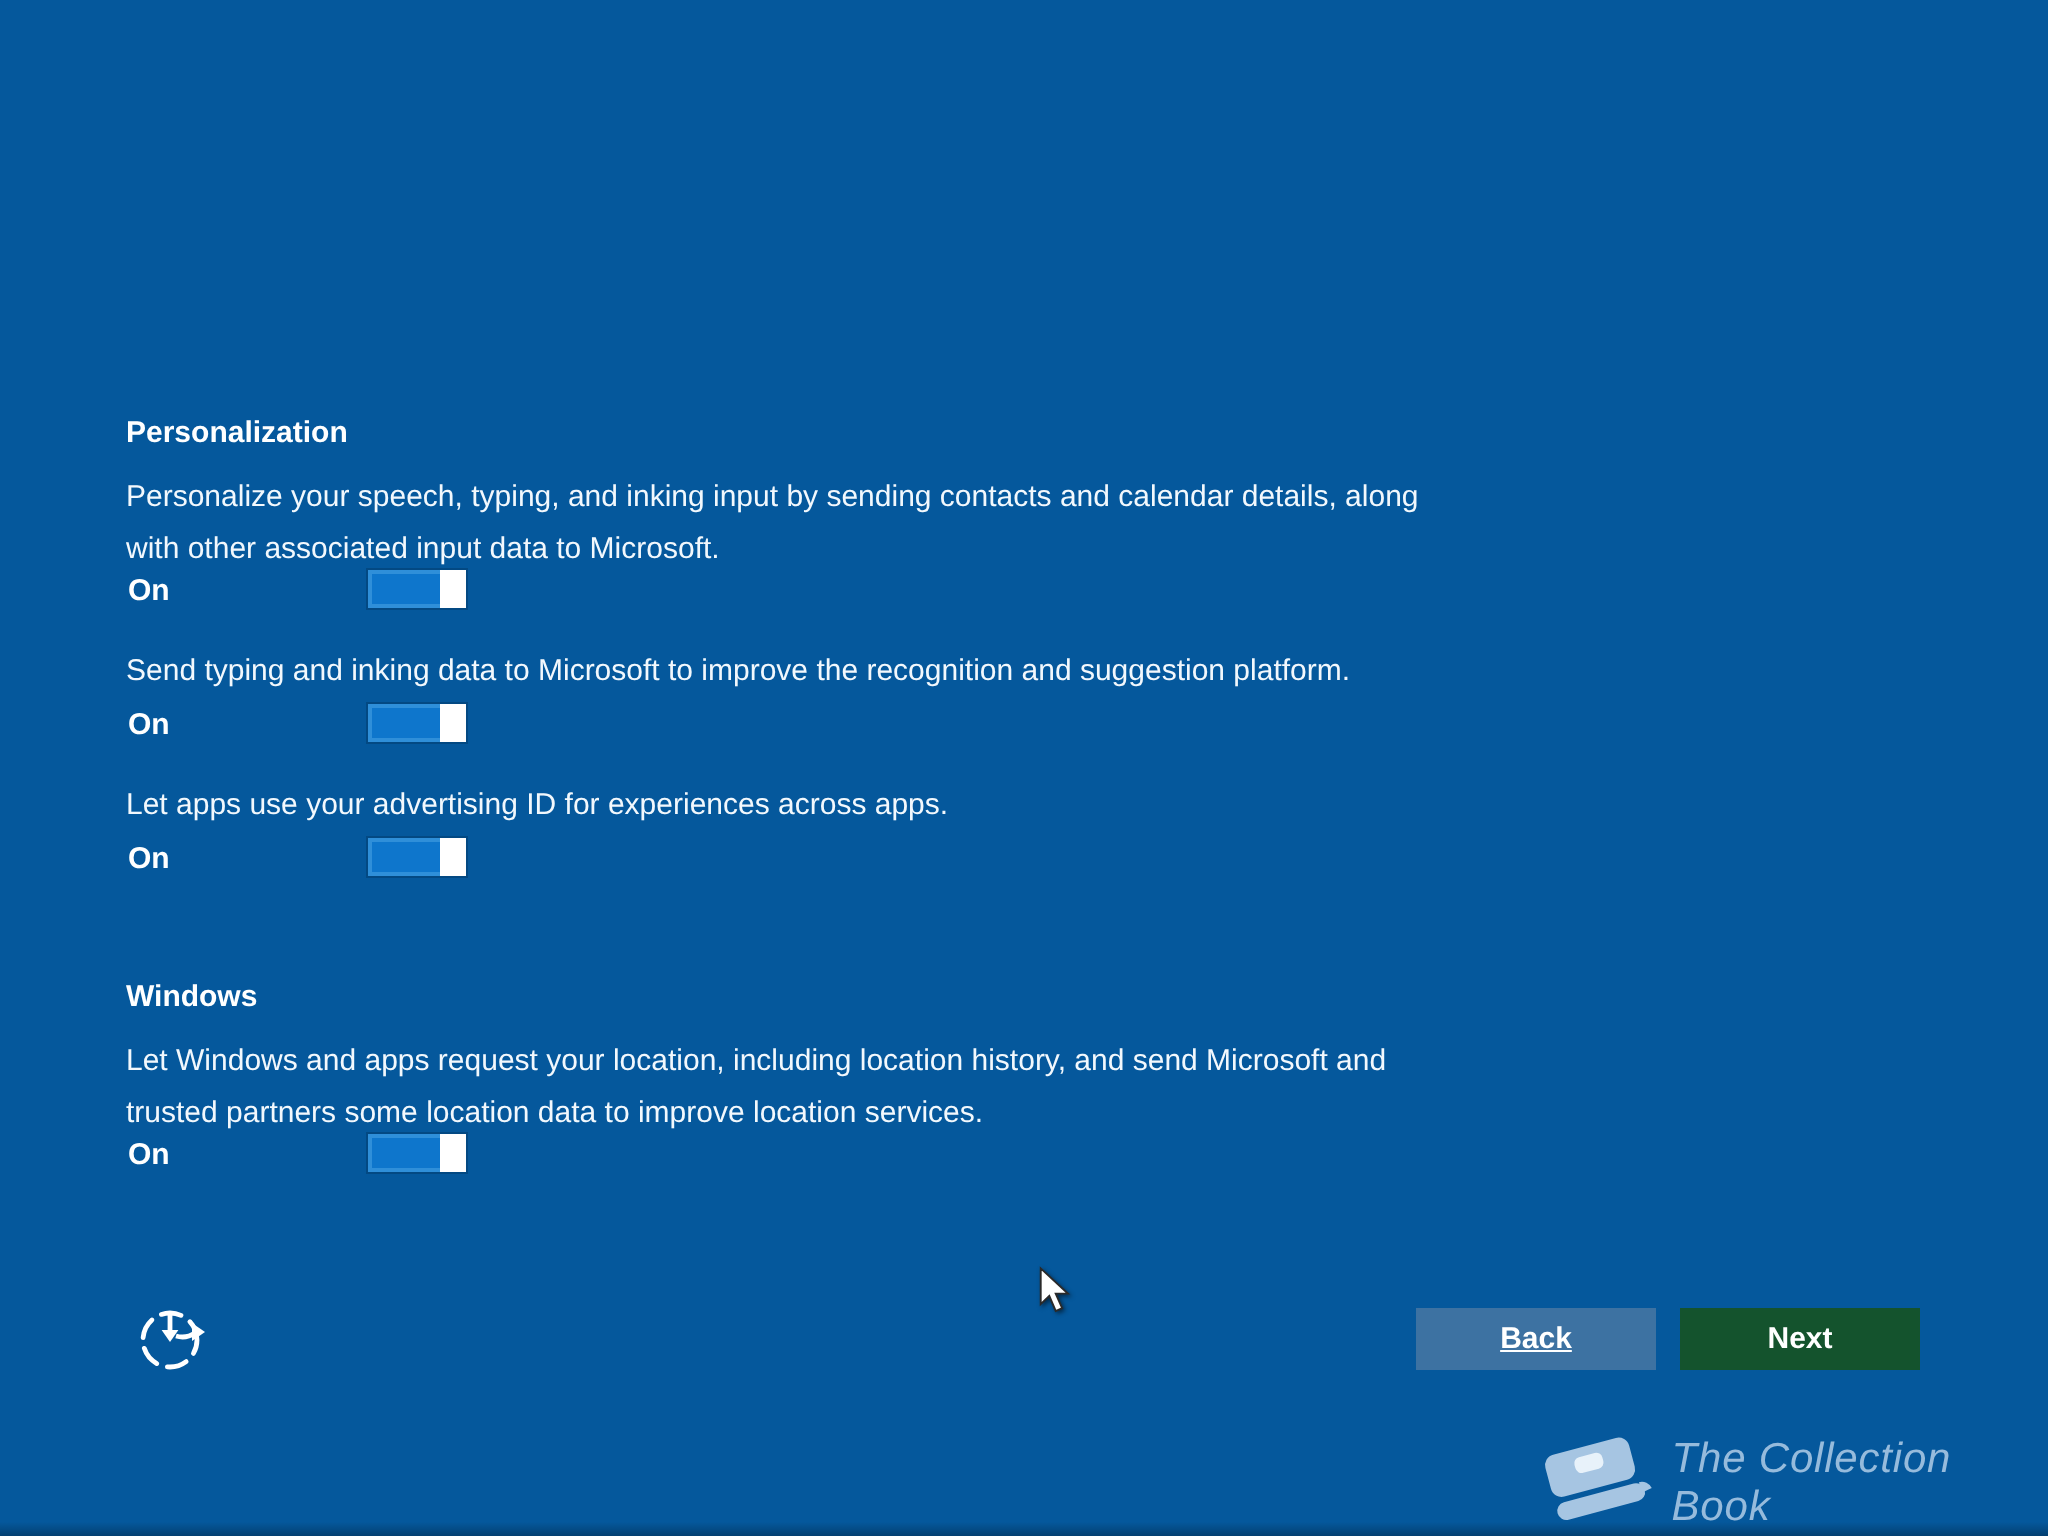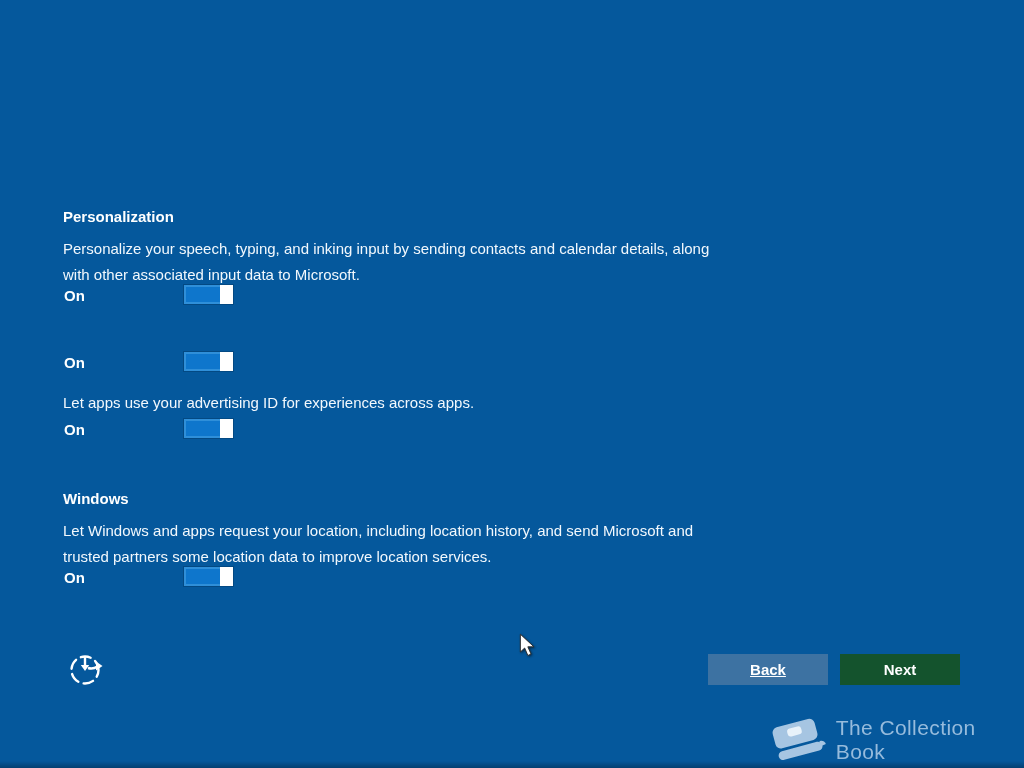--- a/index.html
+++ b/index.html
@@ -49,21 +49,21 @@
     border:none;cursor:pointer;
     font-family:"Liberation Sans","DejaVu Sans",sans-serif;
   }
   .btn-back{left:708px;background:#3D72A2;text-decoration:underline;}
   .btn-next{left:840px;background:#14532d;}
   .ease-icon{
     position:absolute;left:67px;top:649px;width:40px;height:40px;cursor:pointer;
   }
   .watermark{
     position:absolute;left:770px;top:716px;height:50px;
-    display:flex;align-items:flex-start;gap:8px;
+    display:flex;align-items:flex-end;gap:8px;font-style:italic;
   }
   .watermark-text{
     font-size:21px;font-weight:300;color:#96BBDC;letter-spacing:0.4px;
   }
   .cursor{
     position:absolute;left:519px;top:633px;width:17px;height:25px;
     filter:drop-shadow(1.5px 1.5px 1px rgba(0,0,0,0.5));
     pointer-events:none;
   }
   .bottom-vignette{
@@ -81,20 +81,21 @@
 
   <p class="desc" style="top:236px">Personalize your speech, typing, and inking input by sending contacts and calendar details, along
 with other associated input data to Microsoft.</p>
   <div class="toggle-row" style="top:285px">
     <span class="state-label">On</span>
     <div class="toggle">
       <div class="knob"></div>
     </div>
   </div>
 
+  <p class="desc" style="top:323px">Send typing and inking data to Microsoft to improve the recognition and suggestion platform.</p>
   <div class="toggle-row" style="top:352px">
     <span class="state-label">On</span>
     <div class="toggle">
       <div class="knob"></div>
     </div>
   </div>
 
   <p class="desc" style="top:390px">Let apps use your advertising ID for experiences across apps.</p>
   <div class="toggle-row" style="top:419px">
     <span class="state-label">On</span>

